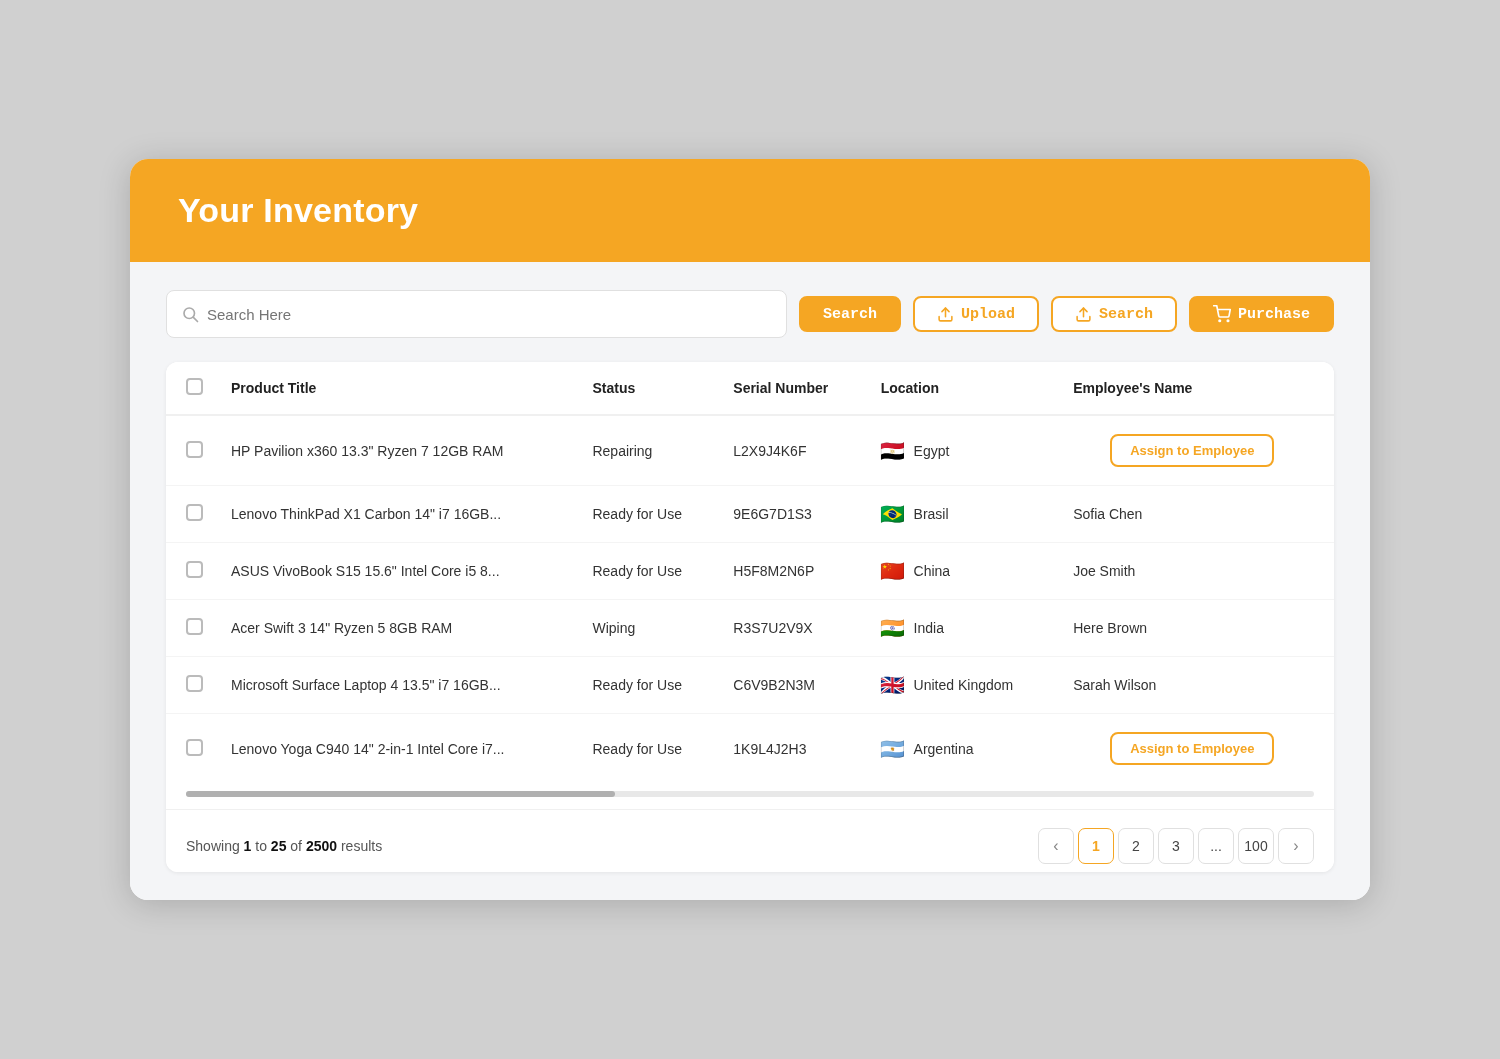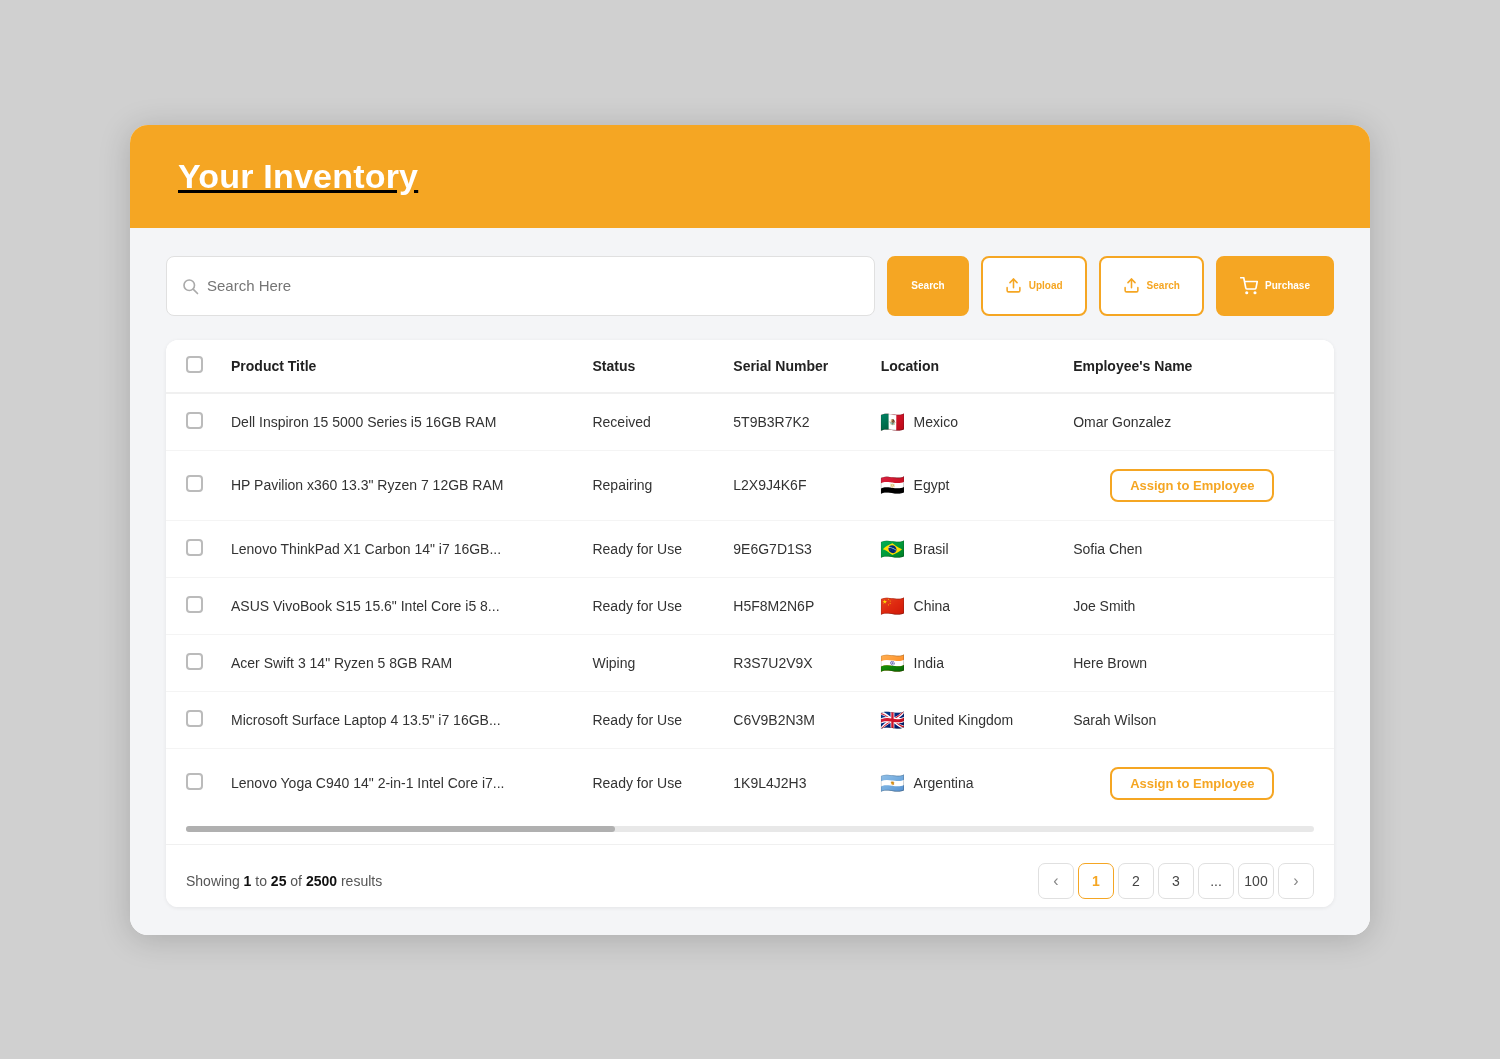--- a/index.html
+++ b/index.html
@@ -14,21 +14,20 @@
     .outer-card {
       background: #fff;
       border-radius: 18px;
       overflow: hidden;
       width: 1240px;
       box-shadow: 0 4px 32px rgba(0,0,0,0.18);
     }
     .header-banner {
       background: #F5A623;
       padding: 32px 48px 32px 48px;
-      text-decoration: underline;
     }
     .header-banner h1 {
       color: #fff;
       font-size: 34px;
       font-weight: 700;
       letter-spacing: 0.2px;
     }
     .main-content {
       background: #f4f5f7;
       padding: 28px 36px 28px 36px;
@@ -40,47 +39,48 @@
       margin-bottom: 24px;
     }
     .search-wrapper {
       flex: 1;
       display: flex;
       align-items: center;
       background: #fff;
       border: 1.5px solid #e0e0e0;
       border-radius: 8px;
       padding: 0 14px;
-      height: 60px;
+      height: 48px;
     }
     .search-wrapper svg {
       color: #aaa;
       margin-right: 8px;
       flex-shrink: 0;
     }
     .search-input {
       border: none;
       outline: none;
       font-size: 15px;
       color: #333;
       width: 100%;
       background: transparent;
     }
     .btn {
-      height: 60px;
+      height: 36px;
       border-radius: 8px;
-      font-size: 10px;
+      font-size: 15px;
       font-weight: 600;
       cursor: pointer;
       display: flex;
       align-items: center;
       gap: 7px;
       padding: 0 22px;
       border: 2px solid transparent;
       transition: opacity 0.15s;
+      font-family: Liberation Mono, monospace;
     }
     .btn-primary {
       background: #F5A623;
       color: #fff;
       border-color: #F5A623;
     }
     .btn-outline {
       background: #fff;
       color: #F5A623;
       border-color: #F5A623;
@@ -282,33 +282,20 @@
               <input type="checkbox" class="checkbox" style="">
             </th>
             <th>Product Title</th>
             <th>Status</th>
             <th>Serial Number</th>
             <th>Location</th>
             <th>Employee's Name</th>
           </tr>
         </thead>
         <tbody id="table-body">
-        <tr>
-              <td><input type="checkbox" class="checkbox" style=""></td>
-              <td>Dell Inspiron 15 5000 Series i5 16GB RAM</td>
-              <td>Received</td>
-              <td>5T9B3R7K2</td>
-              <td>
-                <div class="location-cell">
-                  <span class="flag">🇲🇽</span>
-                  <span>Mexico</span>
-                </div>
-              </td>
-              <td><span>Omar Gonzalez</span></td>
-            </tr>
             <tr>
               <td><input type="checkbox" class="checkbox" style=""></td>
               <td>HP Pavilion x360 13.3" Ryzen 7 12GB RAM</td>
               <td>Repairing</td>
               <td>L2X9J4K6F</td>
               <td>
                 <div class="location-cell">
                   <span class="flag">🇪🇬</span>
                   <span>Egypt</span>
                 </div>

